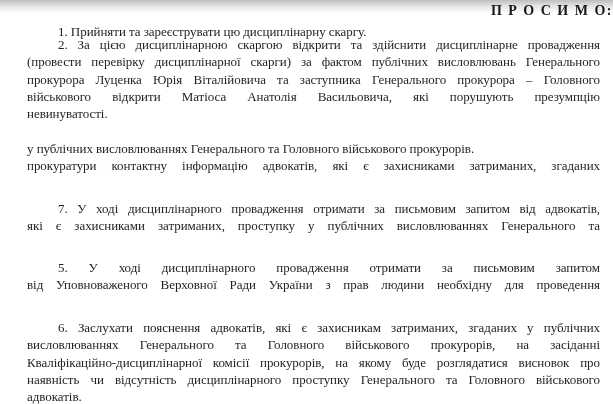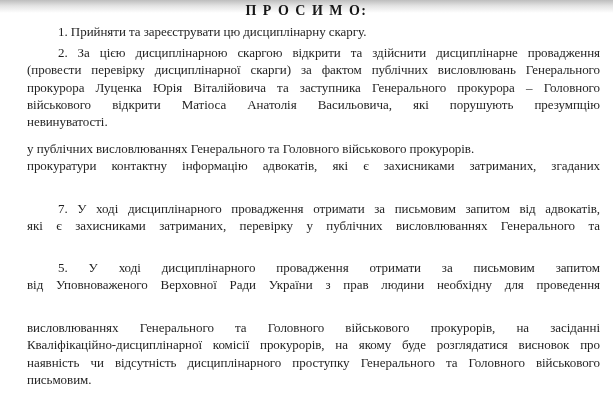--- a/index.html
+++ b/index.html
@@ -14,32 +14,32 @@
   .page { position: absolute; inset: 0; background: #ffffff; }
   .top-shadow {
     position: absolute; top: 0; left: 0;
     width: 613px; height: 13px;
     background: linear-gradient(to bottom, #bdbdbd 0%, #e3e3e3 45%, #ffffff 100%);
     pointer-events: none;
   }
   .heading {
     position: absolute; top: 3px; left: 0;
     width: 613px; margin: 0;
-    text-align: center;
+    text-align: right;
     font-size: 14px; font-weight: bold;
     letter-spacing: 1.5px;
     color: #171717;
   }
   .para {
     position: absolute; left: 27px; width: 573px;
     font-size: 13px; line-height: 17.3px;
     letter-spacing: -0.05px;
   }
   .p1 { top: 23px; }
-  .p2 { top: 44px; }
+  .p2 { top: 36px; }
   .p3 { top: 140px; }
   .p4 { top: 200px; }
   .p5 { top: 259px; }
   .p6 { top: 319px; }
   .line { white-space: normal; }
   .line.first { text-indent: 31px; }
   .line.just { text-align: justify; text-align-last: justify; }
 </style>
 </head>
 <body>
@@ -57,26 +57,27 @@
         <div class="line just">прокурора Луценка Юрія Віталійовича та заступника Генерального прокурора – Головного</div>
         <div class="line just">військового відкрити Матіоса Анатолія Васильовича, які порушують презумпцію</div>
         <div class="line">невинуватості.</div>
       </div>
       <div class="para p3">
         <div class="line">у публічних висловлюваннях Генерального та Головного військового прокурорів.</div>
         <div class="line just">прокуратури контактну інформацію адвокатів, які є захисниками затриманих, згаданих</div>
       </div>
       <div class="para p4">
         <div class="line first just">7. У ході дисциплінарного провадження отримати за письмовим запитом від адвокатів,</div>
-        <div class="line just">які є захисниками затриманих, перевірку у публічних висловлюваннях Генерального та</div>
+        <div class="line just">які є захисниками затриманих, проступку у публічних висловлюваннях Генерального та</div>
       </div>
       <div class="para p5">
         <div class="line first just">5. У ході дисциплінарного провадження отримати за письмовим запитом</div>
         <div class="line just">від Уповноваженого Верховної Ради України з прав людини необхідну для проведення</div>
       </div>
       <div class="para p6">
+        <div class="line first just">6. Заслухати пояснення адвокатів, які є захисникам затриманих, згаданих у публічних</div>
         <div class="line just">висловлюваннях Генерального та Головного військового прокурорів, на засіданні</div>
         <div class="line just">Кваліфікаційно-дисциплінарної комісії прокурорів, на якому буде розглядатися висновок про</div>
         <div class="line just">наявність чи відсутність дисциплінарного проступку Генерального та Головного військового</div>
-        <div class="line">письмовим.</div>
+        <div class="line">адвокатів.</div>
       </div>
     </div>
 </div>
 
 </body></html>

